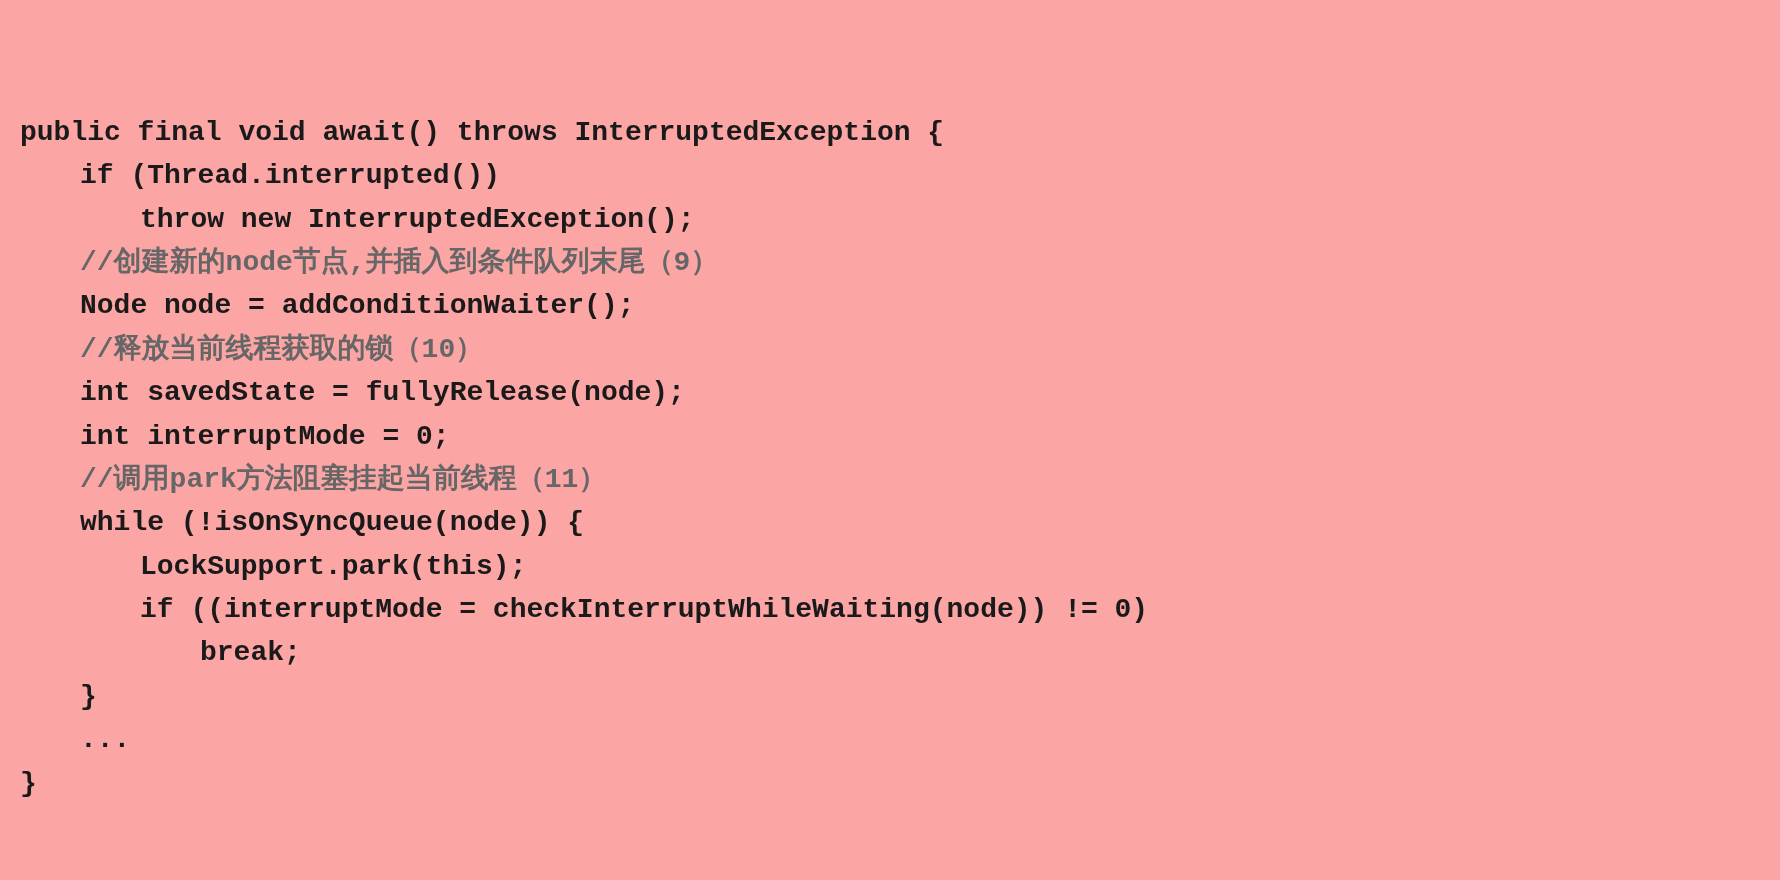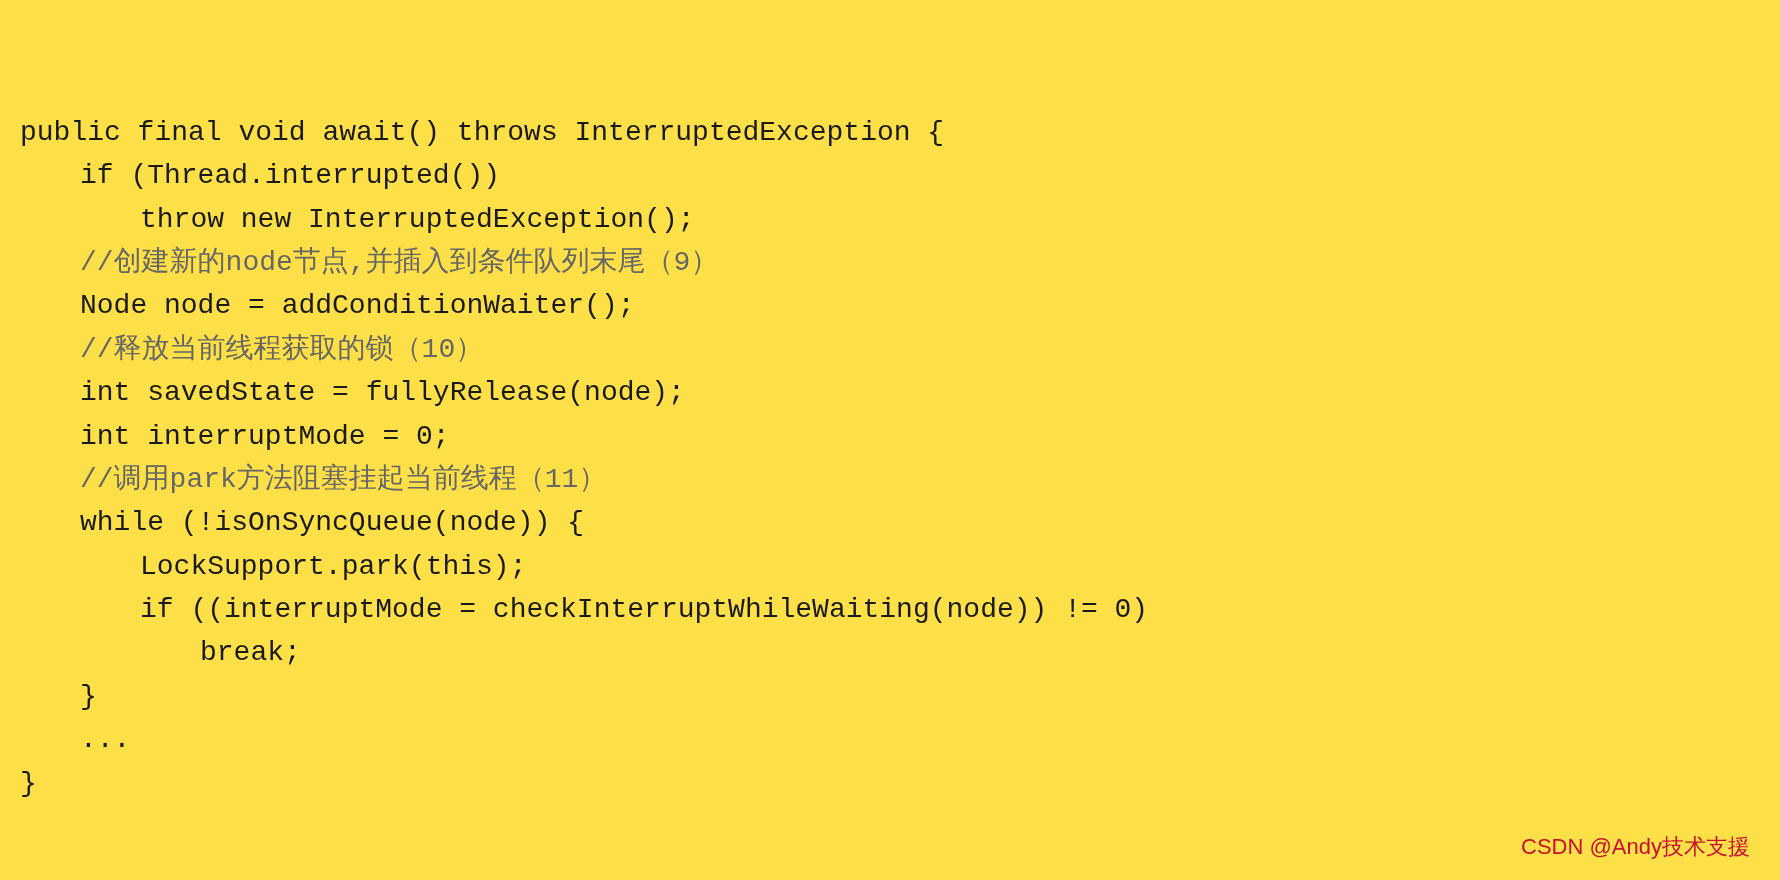--- a/index.html
+++ b/index.html
@@ -13,23 +13,24 @@
       height: 880px;
       background-color: #f5f5f0;
       font-family: 'Courier New', Courier, monospace;
       overflow: hidden;
       position: relative;
     }
 
     .code-container {
       width: 100%;
       height: 100%;
-      background-color: #fde047;
+      background-color: #fca5a5;
       padding: 24px 30px 24px 20px;
       position: relative;
+      font-weight: bold;
     }
 
     .code-block {
       font-size: 28px;
       line-height: 1.55;
       color: #1a1a1a;
       white-space: pre;
     }
 
     .code-line {
@@ -47,14 +48,13 @@
       font-style: normal;
       white-space: nowrap;
     }
   </style>
 </head>
 <body>
 
 <div class="code-container">
   <div class="code-block" id="code-lines">
   <span class="code-line" style="padding-left: 0px;">public final void await() throws InterruptedException {</span><span class="code-line" style="padding-left: 60px;">if (Thread.interrupted())</span><span class="code-line" style="padding-left: 120px;">throw new InterruptedException();</span><span class="code-line" style="padding-left: 60px; color: rgb(102, 102, 102);">//创建新的node节点,并插入到条件队列末尾（9）</span><span class="code-line" style="padding-left: 60px;">Node node = addConditionWaiter();</span><span class="code-line" style="padding-left: 0px;"></span><span class="code-line" style="padding-left: 60px; color: rgb(102, 102, 102);">//释放当前线程获取的锁（10）</span><span class="code-line" style="padding-left: 60px;">int savedState = fullyRelease(node);</span><span class="code-line" style="padding-left: 60px;">int interruptMode = 0;</span><span class="code-line" style="padding-left: 60px; color: rgb(102, 102, 102);">//调用park方法阻塞挂起当前线程（11）</span><span class="code-line" style="padding-left: 60px;">while (!isOnSyncQueue(node)) {</span><span class="code-line" style="padding-left: 120px;">LockSupport.park(this);</span><span class="code-line" style="padding-left: 120px;">if ((interruptMode = checkInterruptWhileWaiting(node)) != 0)</span><span class="code-line" style="padding-left: 180px;">break;</span><span class="code-line" style="padding-left: 60px;">}</span><span class="code-line" style="padding-left: 0px;"></span><span class="code-line" style="padding-left: 60px;">...</span><span class="code-line" style="padding-left: 0px;">}</span></div>
-  <div class="footer-text">CSDN @Andy技术支援</div>
 </div>
 
 </body></html>

